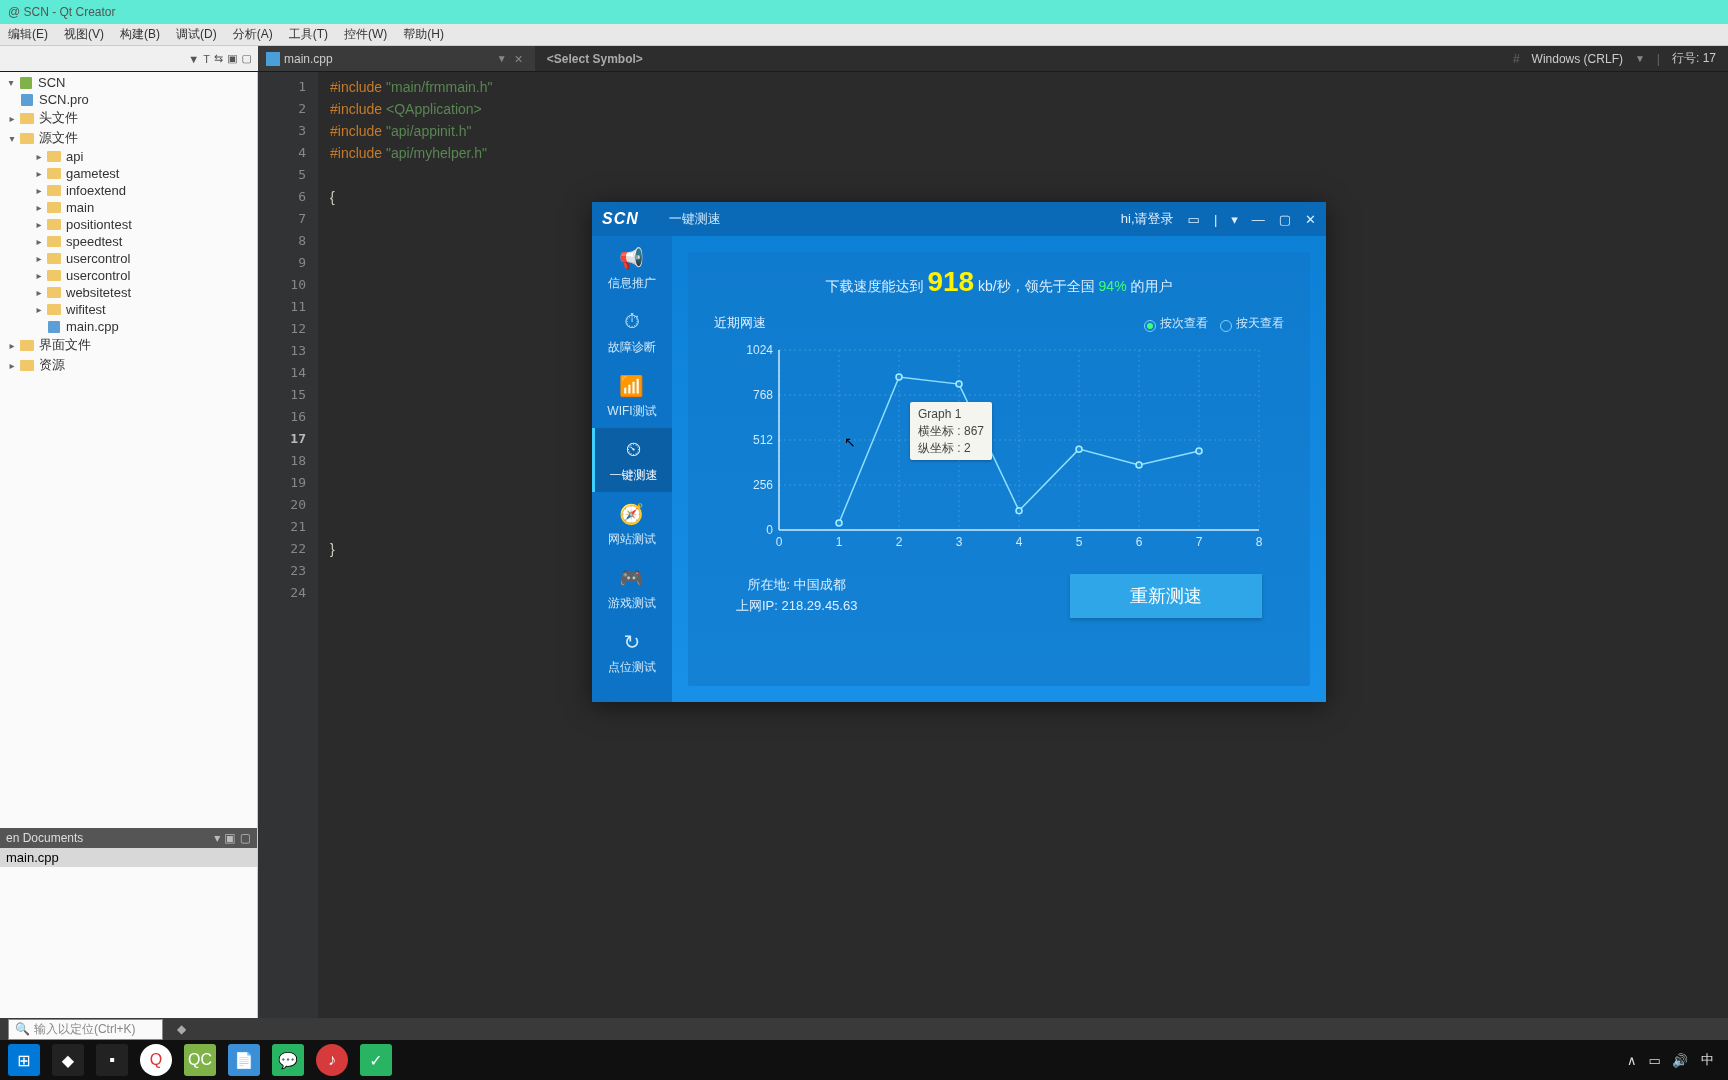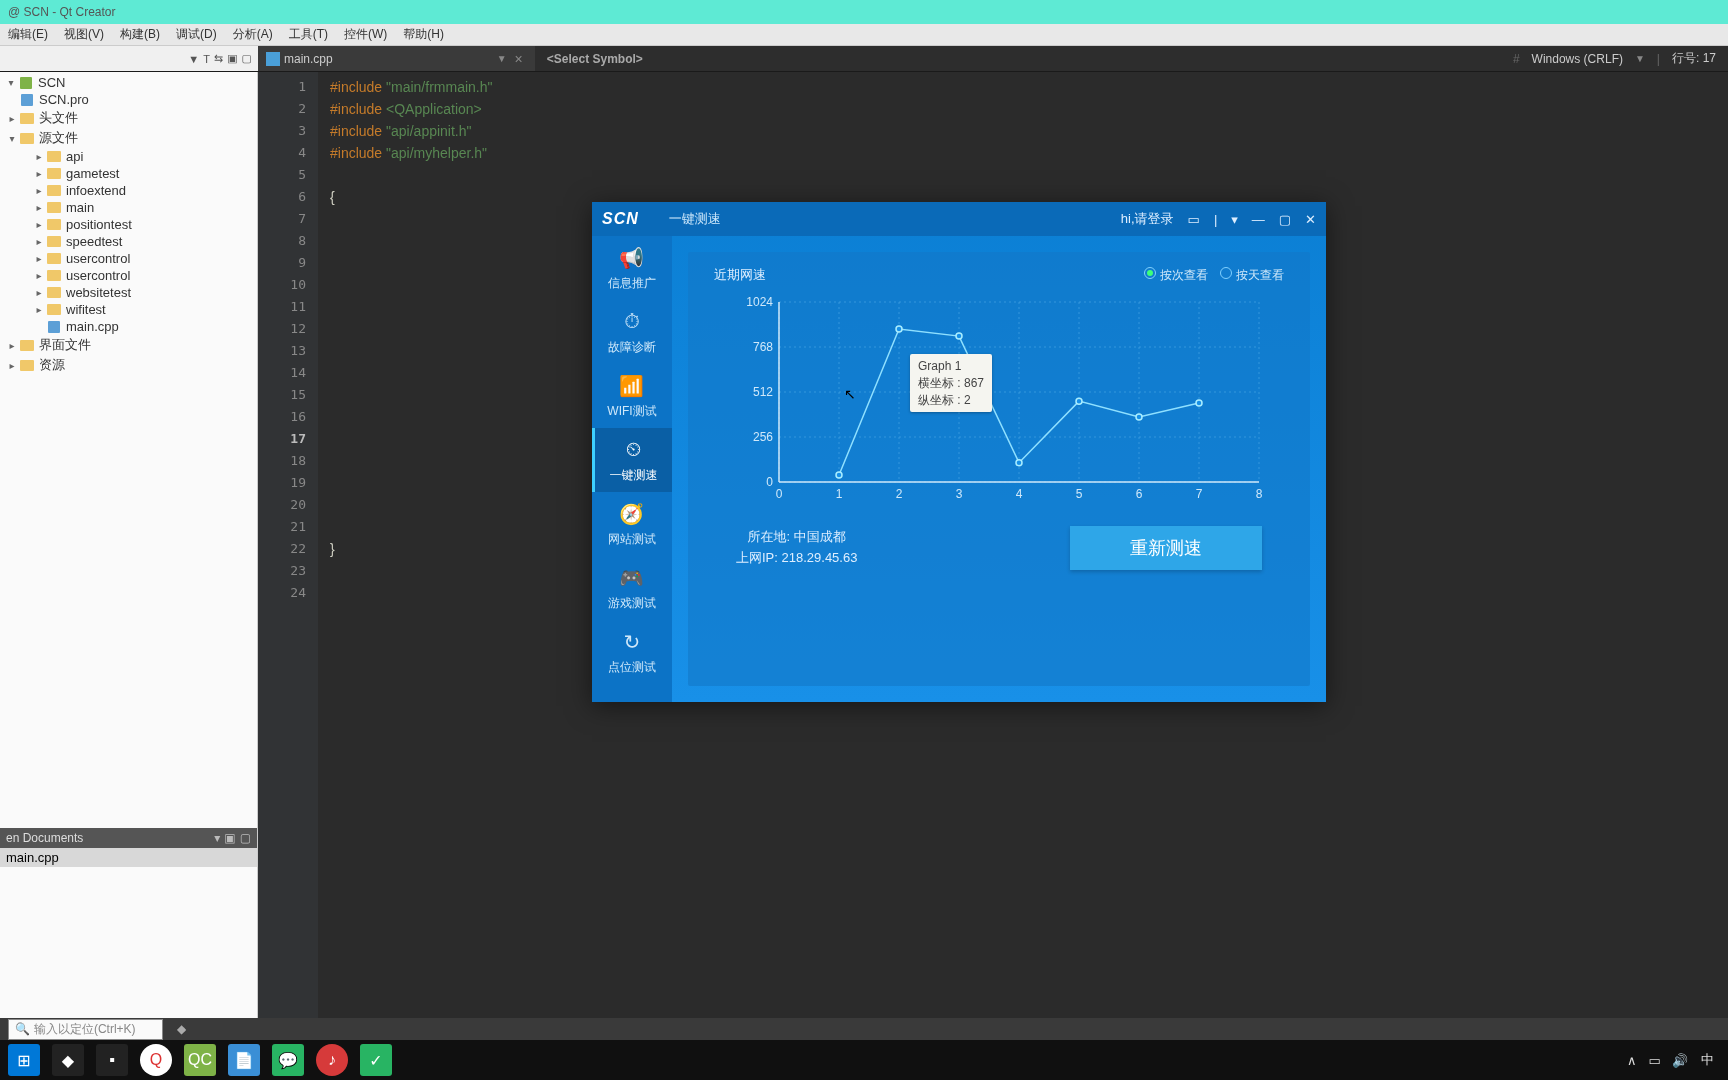--- a/index.html
+++ b/index.html
@@ -72,21 +72,21 @@
 .app-side-item { height: 64px; display: flex; flex-direction: column; align-items: center; justify-content: center; color: #cfe8fa; font-size: 12px; cursor: pointer; gap: 4px; }
 .app-side-item.active { background: #0a5fa5; border-left: 3px solid #3ed0ff; color: #fff;}
 .app-side-icon { width: 26px; height: 26px; display: flex; align-items: center; justify-content: center; font-size: 20px; }
 .app-main { flex: 1; padding: 16px; position: relative; }
 .app-panel { background: rgba(18,120,200,0.6); width: 100%; height: 100%; padding: 14px 18px; position: relative; border-radius: 2px;}
 .headline { text-align: center; color: #def; font-size: 14px; margin-bottom: 16px; }
 .headline .big { color: #fff200; font-size: 28px; font-weight: bold; }
 .headline .pct { color: #3dff7a; }
 .subheader { display: flex; justify-content: space-between; align-items: center; color: #def; font-size: 13px; margin-bottom: 8px; padding: 0 8px;}
 .radio-group { display: flex; gap: 12px; align-items: center; }
-.radio { display: flex; align-items: flex-start; gap: 4px; font-size: 12px; color: #cfe8fa;}
+.radio { display: flex; align-items: flex-end; gap: 4px; font-size: 12px; color: #cfe8fa;}
 .radio-dot { width: 12px; height: 12px; border-radius: 50%; border: 1px solid #7fd0ff; display: inline-flex; align-items: center; justify-content: center;}
 .radio-dot.on::after { content:''; width:6px; height:6px; background:#3dff7a; border-radius:50%;}
 .chart-box { height: 220px; position: relative; margin: 0 8px; }
 .chart-svg { width: 100%; height: 100%; }
 .chart-tooltip { position: absolute; left: 196px; top: 62px; background: #f5f5f0; color: #444; font-size: 12px; padding: 4px 8px; border-radius: 2px; line-height: 1.4; box-shadow: 0 1px 3px rgba(0,0,0,0.3);}
 .chart-cursor { position:absolute; left: 130px; top: 94px; font-size: 14px; color:#000;}
 .footer-row { display: flex; align-items: center; justify-content: space-between; margin-top: 14px; padding: 0 30px;}
 .footer-info { color: #def; font-size: 13px; line-height: 1.6; text-align: center;}
 .retest-btn { background: #2ea6e8; color: #fff; font-size: 18px; padding: 10px 60px; border: none; box-shadow: 0 2px 4px rgba(0,0,0,0.2);}
 
@@ -371,20 +371,23 @@
               <div class="app-side-icon">🎮</div>
               <span>游戏测试</span>
             </div>
             <div class="app-side-item">
               <div class="app-side-icon">↻</div>
               <span>点位测试</span>
             </div>
           </div>
         <div class="app-main">
           <div class="app-panel">
+            <div class="headline">
+              <span>下载速度能达到 </span><span class="big">918</span><span> kb/秒，领先于全国 </span><span class="pct">94%</span><span> 的用户</span>
+            </div>
             <div class="subheader">
               <span>近期网速</span>
               <div class="radio-group">
                 <label class="radio">
                     <span class="radio-dot on"></span>
                     <span>按次查看</span>
                   </label>
                 <label class="radio">
                     <span class="radio-dot"></span>
                     <span>按天查看</span>

